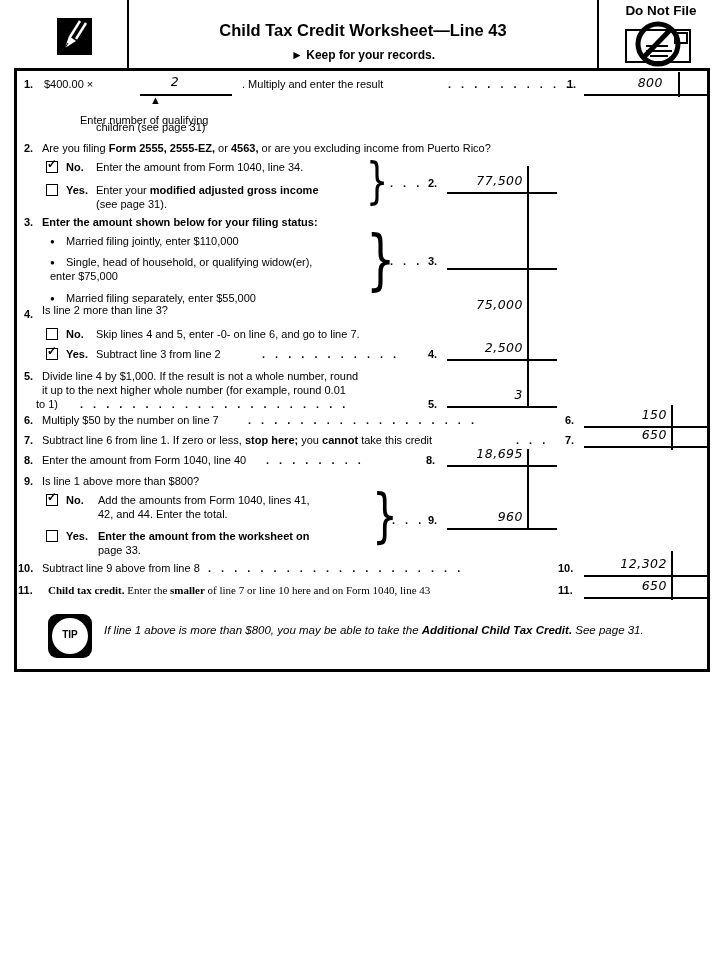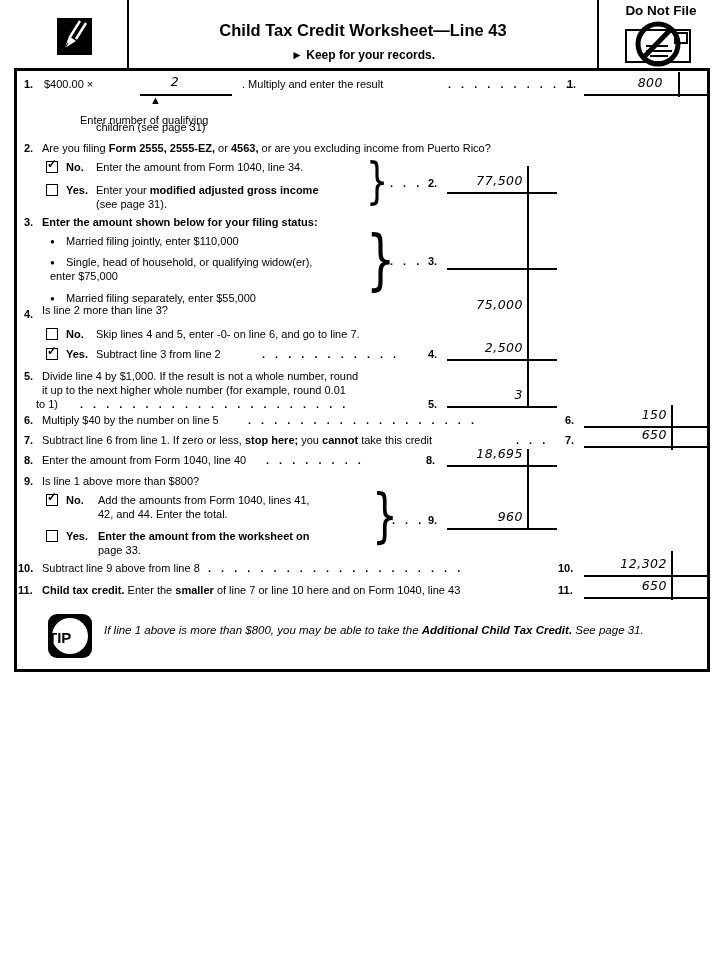--- a/index.html
+++ b/index.html
@@ -132,21 +132,21 @@
 <span class="abs t b" style="left:24px;top:370px;">5.</span>
 <span class="abs t" style="left:42px;top:370px;">Divide line 4 by $1,000. If the result is not a whole number, round</span>
 <span class="abs t" style="left:42px;top:384px;">it up to the next higher whole number (for example, round 0.01</span>
 <span class="abs t" style="left:24px;top:398px;padding-left:12px;">to 1)</span>
 <span class="abs dots" style="left:80px;top:398px;">. . . . . . . . . . . . . . . . . . . . .</span>
 <span class="abs t b" style="left:428px;top:398px;">5.</span>
 <div class="rule" style="left:447px;top:406px;width:110px;height:2px;"></div>
 <span class="abs hand" style="left:448px;top:387px;width:75px;">3</span>
 
 <span class="abs t b" style="left:24px;top:414px;">6.</span>
-<span class="abs t" style="left:42px;top:414px;">Multiply $40 by the number on line 5</span>
+<span class="abs t" style="left:42px;top:414px;">Multiply $50 by the number on line 7</span>
 <span class="abs dots" style="left:248px;top:414px;">. . . . . . . . . . . . . . . . . .</span>
 <span class="abs t b" style="left:565px;top:414px;">6.</span>
 <div class="rule" style="left:584px;top:426px;width:124px;height:2px;"></div>
 <span class="abs hand" style="left:585px;top:407px;width:82px;">150</span>
 
 <span class="abs t b" style="left:24px;top:434px;">7.</span>
 <span class="abs t" style="left:42px;top:434px;"><span>Subtract line 6 from line 1. If zero or less, </span><span class="b">stop here;</span><span> you </span><span class="b">cannot</span><span> take this credit</span></span>
 <span class="abs dots" style="left:516px;top:434px;">. . .</span>
 <span class="abs t b" style="left:565px;top:434px;">7.</span>
 <div class="rule" style="left:584px;top:446px;width:124px;height:2px;"></div>
@@ -185,23 +185,23 @@
 <div class="rule" style="left:527px;top:449px;width:2px;height:81px;"></div>
 
 <span class="abs t b" style="left:18px;top:562px;">10.</span>
 <span class="abs t" style="left:42px;top:562px;">Subtract line 9 above from line 8</span>
 <span class="abs dots" style="left:208px;top:562px;">. . . . . . . . . . . . . . . . . . . .</span>
 <span class="abs t b" style="left:558px;top:562px;">10.</span>
 <div class="rule" style="left:584px;top:575px;width:124px;height:2px;"></div>
 <span class="abs hand" style="left:585px;top:556px;width:82px;">12,302</span>
 
 <span class="abs t b" style="left:18px;top:584px;">11.</span>
-<span class="abs t" style="left:42px;top:584px;"><span class="b">Child tax credit.</span><span> Enter the </span><span class="b">smaller</span><span> of line 7 or line 10 here and on Form 1040, line 43</span></span>
+<span class="abs t" style="left:48px;top:584px;font-family:Liberation Serif, serif;"><span class="b">Child tax credit.</span><span> Enter the </span><span class="b">smaller</span><span> of line 7 or line 10 here and on Form 1040, line 43</span></span>
 <span class="abs t b" style="left:558px;top:584px;">11.</span>
 <div class="rule" style="left:584px;top:597px;width:124px;height:2px;"></div>
 <span class="abs hand" style="left:585px;top:578px;width:82px;">650</span>
 <div class="rule" style="left:671px;top:551px;width:2px;height:49px;"></div>
 
 <div class="abs" style="left:48px;top:614px;width:44px;height:44px;background:#000;border-radius:9px;">
   <div style="position:absolute;left:4px;top:4px;width:36px;height:36px;background:#fff;border-radius:50%;"></div>
-  <span class="abs b" style="left:0;top:15px;width:44px;text-align:left;font-size:15px;color:#000;">TIP</span>
+  <span class="abs b" style="left:0;top:15px;width:44px;text-align:center;font-size:10px;color:#000;">TIP</span>
 </div>
 <div class="abs notewrap" style="left:104px;top:623px;width:566px;font-size:11.5px;font-style:italic;line-height:14.5px;"><span>If line 1 above is more than $800, you may be able to take the </span><span class="b">Additional Child Tax Credit.</span><span> See page 31.</span></div>
 
 </body></html>

